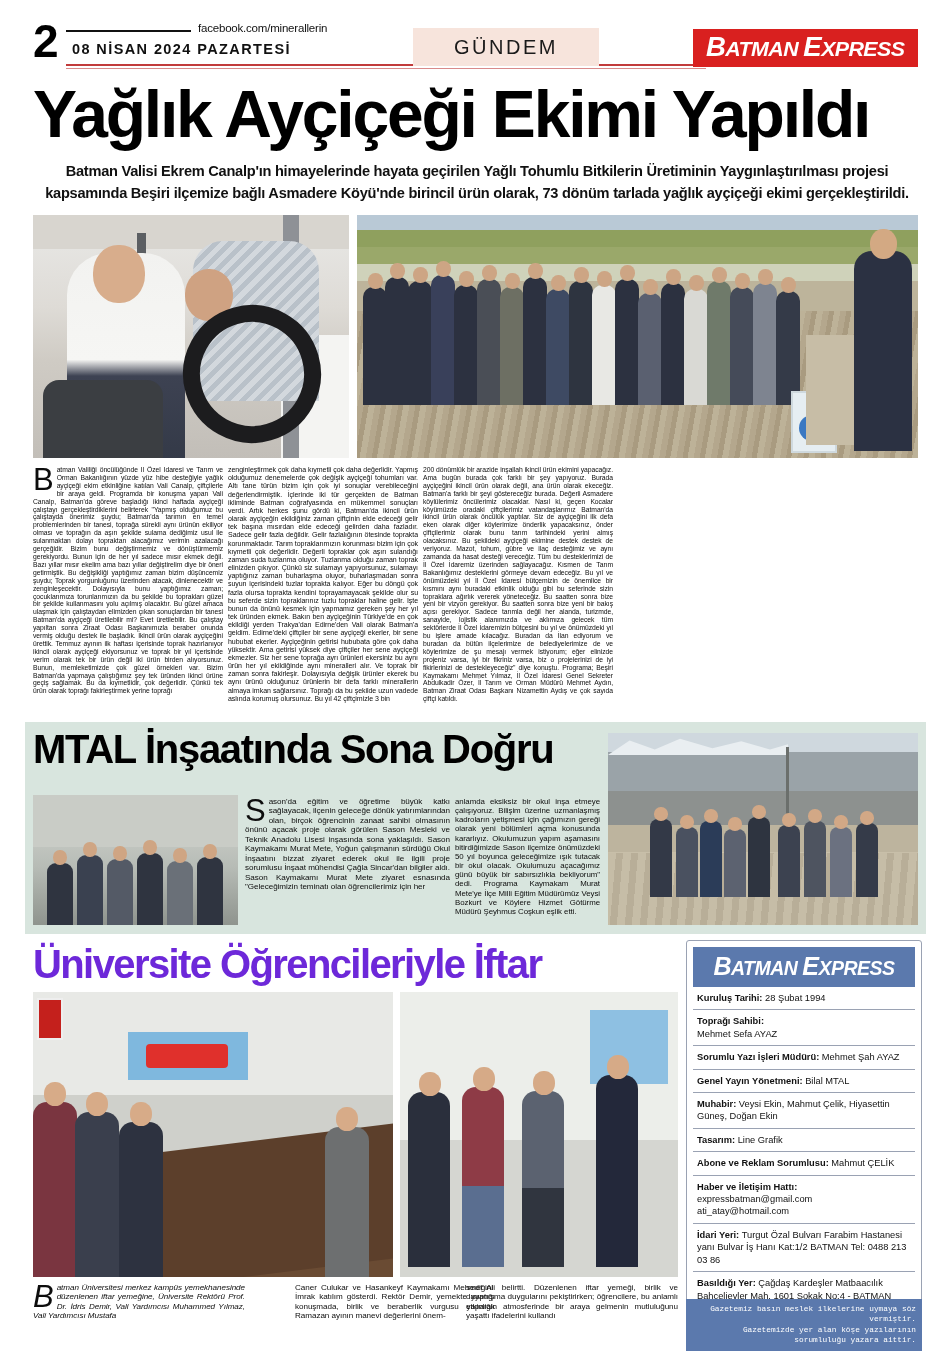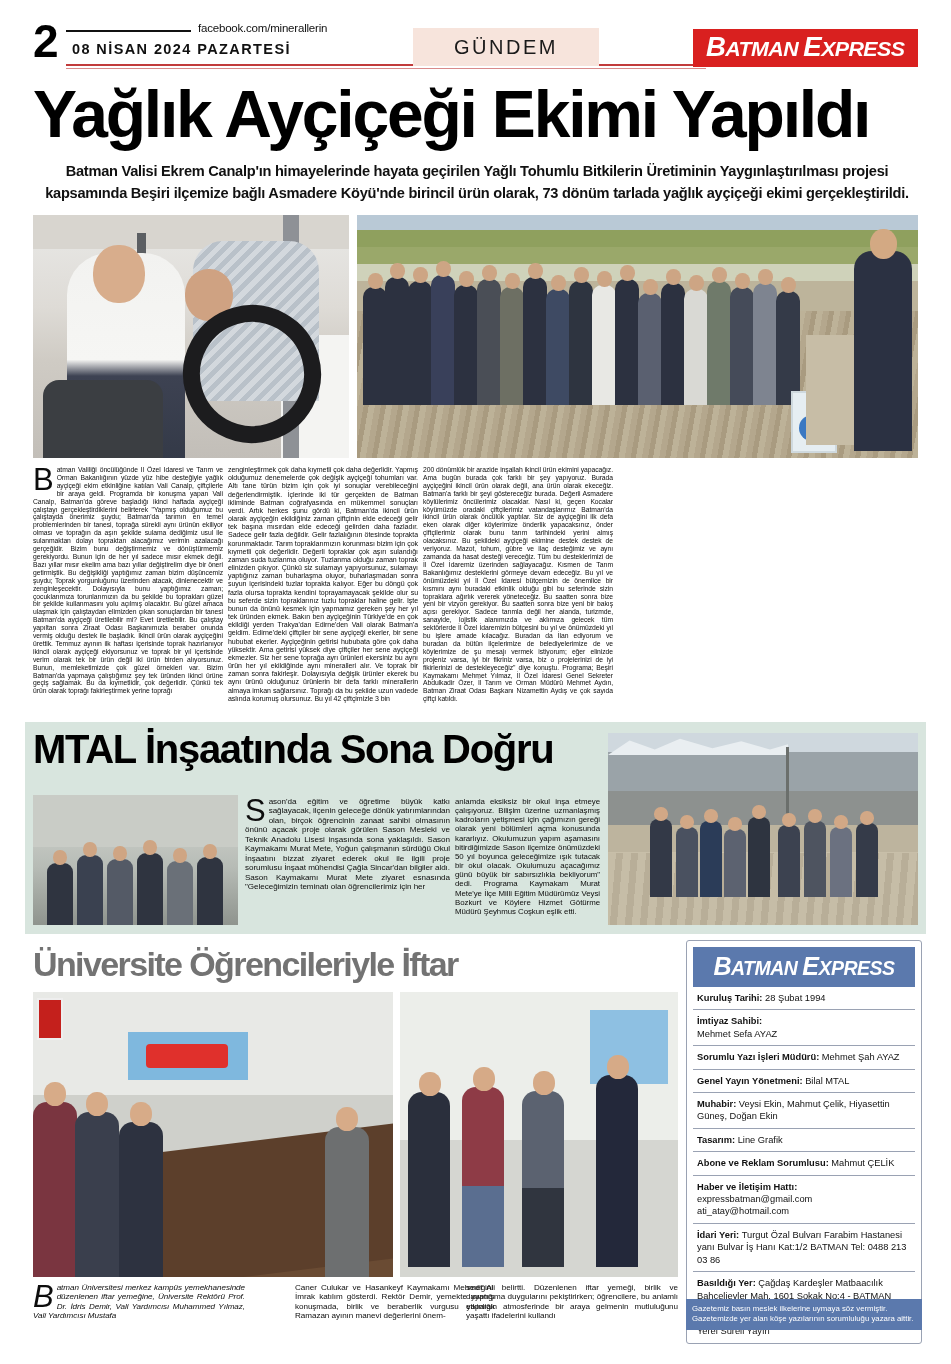--- a/index.html
+++ b/index.html
@@ -166,21 +166,21 @@
     position:absolute;left:33px;top:728px;
     font-weight:bold;font-size:40px;line-height:42px;letter-spacing:-1.3px;color:#000;
     white-space:nowrap;
   }
   #mtal-c1{left:245px;top:797px;width:205px;}
   #mtal-c2{left:455px;top:797px;width:145px;}
 
   
   .iftar-head{
     position:absolute;left:33px;top:940px;
-    font-weight:bold;font-size:34px;line-height:48px;letter-spacing:-1.6px;color:#737373;
+    font-weight:bold;font-size:40px;line-height:48px;letter-spacing:-1.6px;color:#6d28d9;
     white-space:nowrap;
   }
   #iftar-c1{left:33px;top:1283px;width:212px;font-style:italic;}
   #iftar-c2{left:252px;top:1283px;width:200px;margin-left:43px;}
   #iftar-c3{left:466px;top:1283px;width:212px;}
 
   
   .colophon{
     position:absolute;left:686px;top:940px;width:236px;
     border:1px solid #9aa2b3;background:#fff;border-radius:3px;
@@ -197,22 +197,22 @@
   .colo-brand span .sm{font-size:19.5px;}
   .colo-row{
     padding:5px 4px 5px 4px;text-align:left;
     font-size:9.3px;line-height:12.4px;color:#111;
     border-bottom:1px solid #9aa2b3;
   }
   .colo-row:last-of-type{border-bottom:none;}
   .colo-row b{font-weight:bold;}
   .colo-note{
     position:absolute;left:686px;top:1299px;width:236px;box-sizing:border-box;
-    background:#5b79ad;color:#fff;text-align:left;
-    font-size:7.8px;line-height:10.4px;padding:5px 6px;
+    background:#5b79ad;color:#fff;text-align:right;
+    font-size:7.8px;line-height:10.4px;padding:5px 6px;font-family:Liberation Mono, monospace;
   }
 </style>
 </head>
 <body>
 
 <div class="page">
 
   <div class="masthead">
     <div class="pagenum">2</div>
     <div class="fb-rule"></div>
@@ -427,21 +427,21 @@
   <div class="col dropcap" id="iftar-c1" style="height: 62px; overflow: hidden;">Batman Üniversitesi merkez kampüs yemekhanesinde düzenlenen iftar yemeğine, Üniversite Rektörü Prof. Dr. İdris Demir, Vali Yardımcısı Muhammed Yılmaz, Vali Yardımcısı Mustafa</div>
   <div class="col" id="iftar-c2" style="height: 62px; overflow: hidden;">Caner Culukar ve Hasankeyf Kaymakamı Mehmet Ali İmrak katılım gösterdi. Rektör Demir, yemekte yaptığı konuşmada, birlik ve beraberlik vurgusu yaparak Ramazan ayının manevi değerlerini önem-</div>
   <div class="col" id="iftar-c3" style="height: 62px; overflow: hidden;">sediğini belirtti. Düzenlenen iftar yemeği, birlik ve dayanışma duygularını pekiştirirken; öğrencilere, bu anlamlı etkinliğin atmosferinde bir araya gelmenin mutluluğunu yaşattı ifadelerini kullandı</div>
 
   <div class="colophon">
     <div class="colo-brand">
       <span><span>B</span><span class="sm">ATMAN </span><span>E</span><span class="sm">XPRESS</span></span>
     </div>
     <div id="colo-rows">
         <div class="colo-row"><b>Kuruluş Tarihi:</b><span> 28 Şubat 1994</span></div>
-        <div class="colo-row"><b>İmtiyaz Sahibi:</b><br><span>Mehmet Sefa AYAZ</span></div>
+        <div class="colo-row"><b>Toprağı Sahibi:</b><br><span>Mehmet Sefa AYAZ</span></div>
         <div class="colo-row"><b>Sorumlu Yazı İşleri Müdürü:</b><span> Mehmet Şah AYAZ</span></div>
         <div class="colo-row"><b>Genel Yayın Yönetmeni:</b><span> Bilal MTAL</span></div>
         <div class="colo-row"><b>Muhabir:</b><span> Veysi Ekin, Mahmut Çelik, Hiyasettin Güneş, Doğan Ekin</span></div>
         <div class="colo-row"><b>Tasarım:</b><span> Line Grafik</span></div>
         <div class="colo-row"><b>Abone ve Reklam Sorumlusu:</b><span> Mahmut ÇELİK</span></div>
         <div class="colo-row"><b>Haber ve İletişim Hattı:</b><br><span>expressbatman@gmail.com</span><br><span>ati_atay@hotmail.com</span></div>
         <div class="colo-row"><b>İdari Yeri:</b><span> Turgut Özal Bulvarı Farabim Hastanesi yanı Bulvar İş Hanı Kat:1/2 BATMAN Tel: 0488 213 03 86</span></div>
         <div class="colo-row"><b>Basıldığı Yer:</b><span> Çağdaş Kardeşler Matbaacılık Bahçelievler Mah. 1601 Sokak No:4  -  BATMAN TLF: 0488 212 28 33</span></div>
         <div class="colo-row"><span>Yerel Süreli Yayın</span></div>
       </div>

